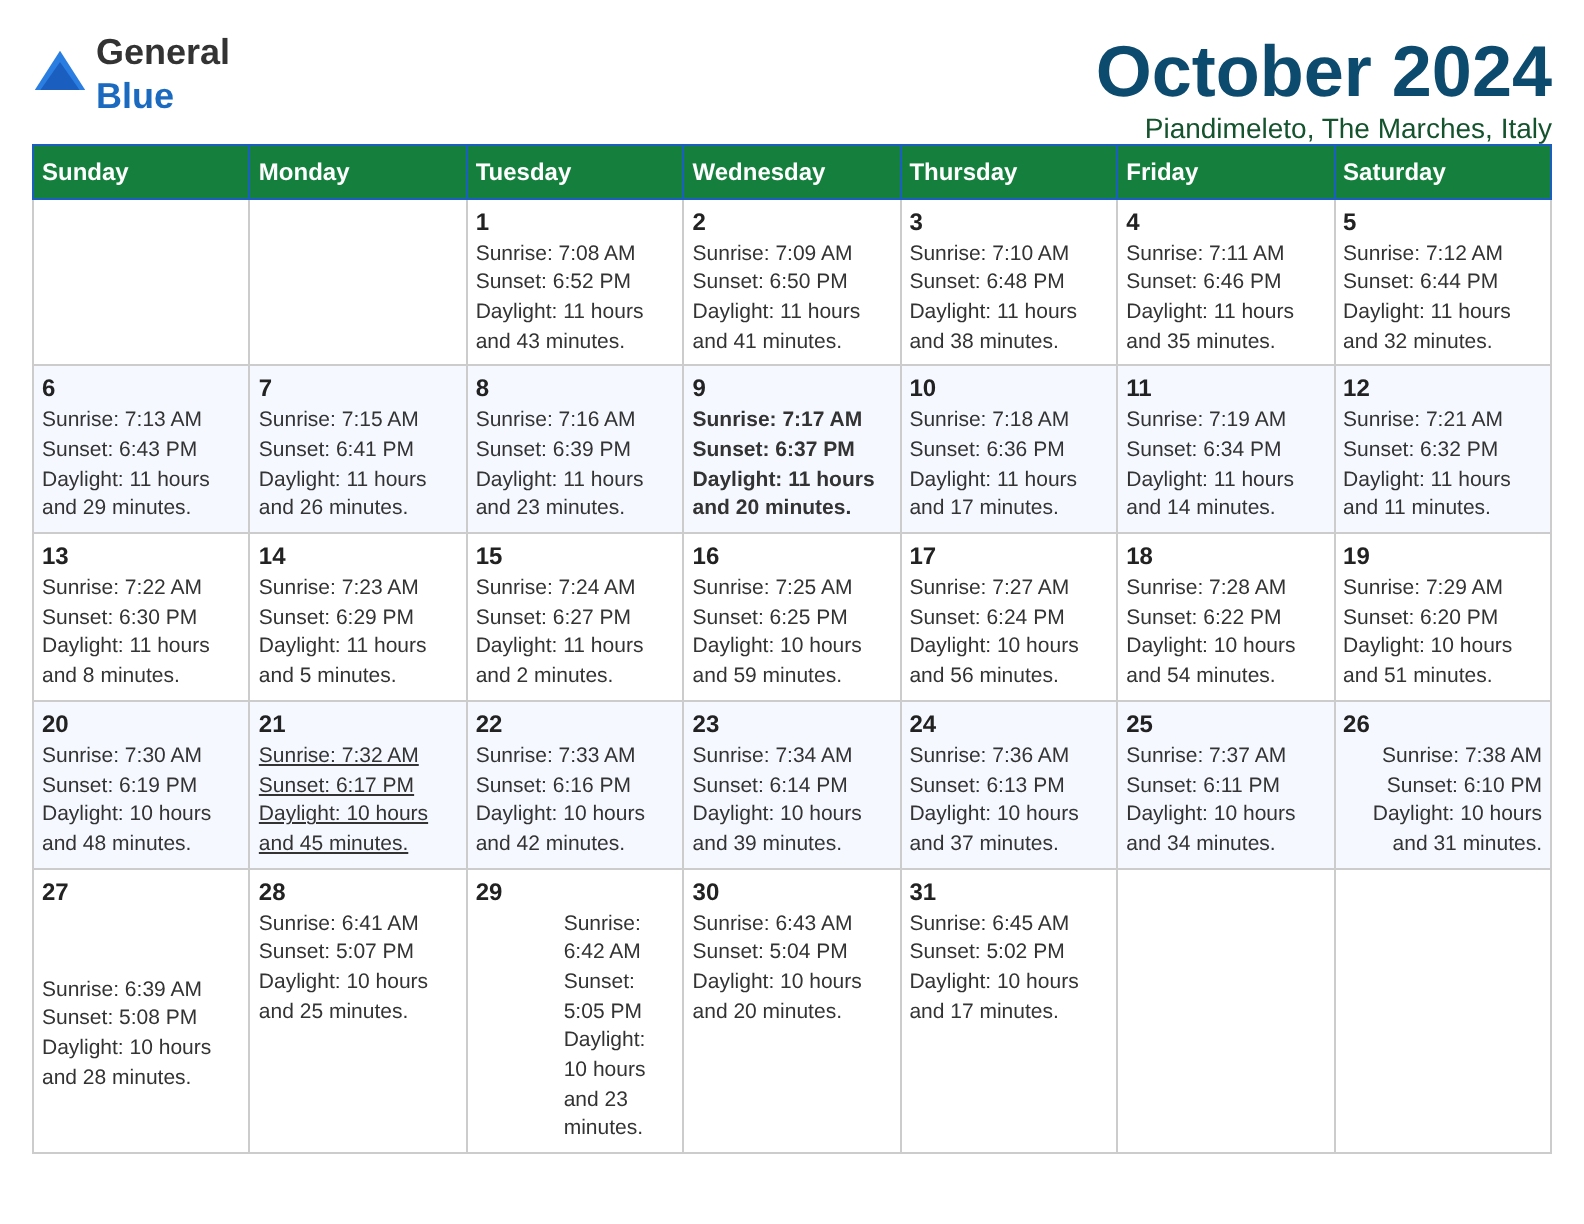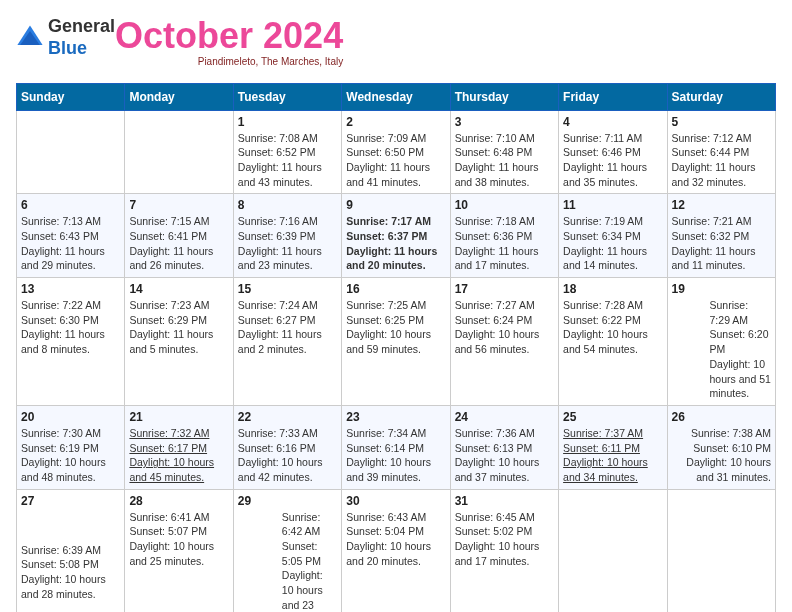--- a/index.html
+++ b/index.html
@@ -5,23 +5,23 @@
     * { box-sizing: border-box; margin: 0; padding: 0; }
     body {
       font-family: Arial, sans-serif;
       background: #fff;
       width: 792px;
       min-height: 612px;
       padding: 16px;
     }
     .header {
       display: flex;
-      justify-content: flex-start;
+      justify-content: space-between;
       align-items: flex-start;
-      margin-bottom: 16px;
+      margin-bottom: 0;
     }
     .logo {
       display: flex;
       align-items: center;
       gap: 4px;
     }
     .logo-text {
       font-size: 18px;
       font-weight: bold;
       line-height: 1.2;
@@ -31,34 +31,34 @@
     .logo-icon {
       width: 28px;
       height: 28px;
     }
     .title-block {
       text-align: right;
     }
     .month-title {
       font-size: 36px;
       font-weight: bold;
-      color: #ec4899;
+      color: #0c4a6e;
       line-height: 1.1;
     }
     .location {
-      font-size: 10px;
-      color: #7f1d1d;
+      font-size: 14px;
+      color: #14532d;
     }
     .calendar {
       width: 100%;
       border-collapse: collapse;
       font-size: 11px;
     }
     .calendar th {
-      background: #0369a1;
+      background: #15803d;
       color: #fff;
       padding: 6px 4px;
       text-align: left;
       font-size: 12px;
       font-weight: bold;
       border: 1px solid #1a5fbf;
     }
     .calendar td {
       border: 1px solid #ccc;
       vertical-align: top;
@@ -227,21 +227,21 @@
 Daylight: 10 hours and 56 minutes.</div>
         </td>
         <td>
           <span class="day-num">18</span>
           <div class="day-info" style="white-space: pre-line;">Sunrise: 7:28 AM
 Sunset: 6:22 PM
 Daylight: 10 hours and 54 minutes.</div>
         </td>
         <td>
           <span class="day-num">19</span>
-          <div class="day-info" style="white-space: pre-line; margin-left: 38px;">Sunrise: 7:29 AM
+          <div class="day-info" style="white-space: pre-line;">Sunrise: 7:29 AM
 Sunset: 6:20 PM
 Daylight: 10 hours and 51 minutes.</div>
         </td>
       </tr>
       <tr>
         <td>
           <span class="day-num">20</span>
           <div class="day-info" style="white-space: pre-line;">Sunrise: 7:30 AM
 Sunset: 6:19 PM
 Daylight: 10 hours and 48 minutes.</div>
@@ -265,21 +265,21 @@
 Daylight: 10 hours and 39 minutes.</div>
         </td>
         <td>
           <span class="day-num">24</span>
           <div class="day-info" style="white-space: pre-line;">Sunrise: 7:36 AM
 Sunset: 6:13 PM
 Daylight: 10 hours and 37 minutes.</div>
         </td>
         <td>
           <span class="day-num">25</span>
-          <div class="day-info" style="white-space: pre-line; text-decoration: underline;">Sunrise: 7:37 AM
+          <div class="day-info" style="white-space: pre-line;">Sunrise: 7:37 AM
 Sunset: 6:11 PM
 Daylight: 10 hours and 34 minutes.</div>
         </td>
         <td>
           <span class="day-num">26</span>
           <div class="day-info" style="white-space: pre-line; text-align: right;">Sunrise: 7:38 AM
 Sunset: 6:10 PM
 Daylight: 10 hours and 31 minutes.</div>
         </td>
       </tr>

